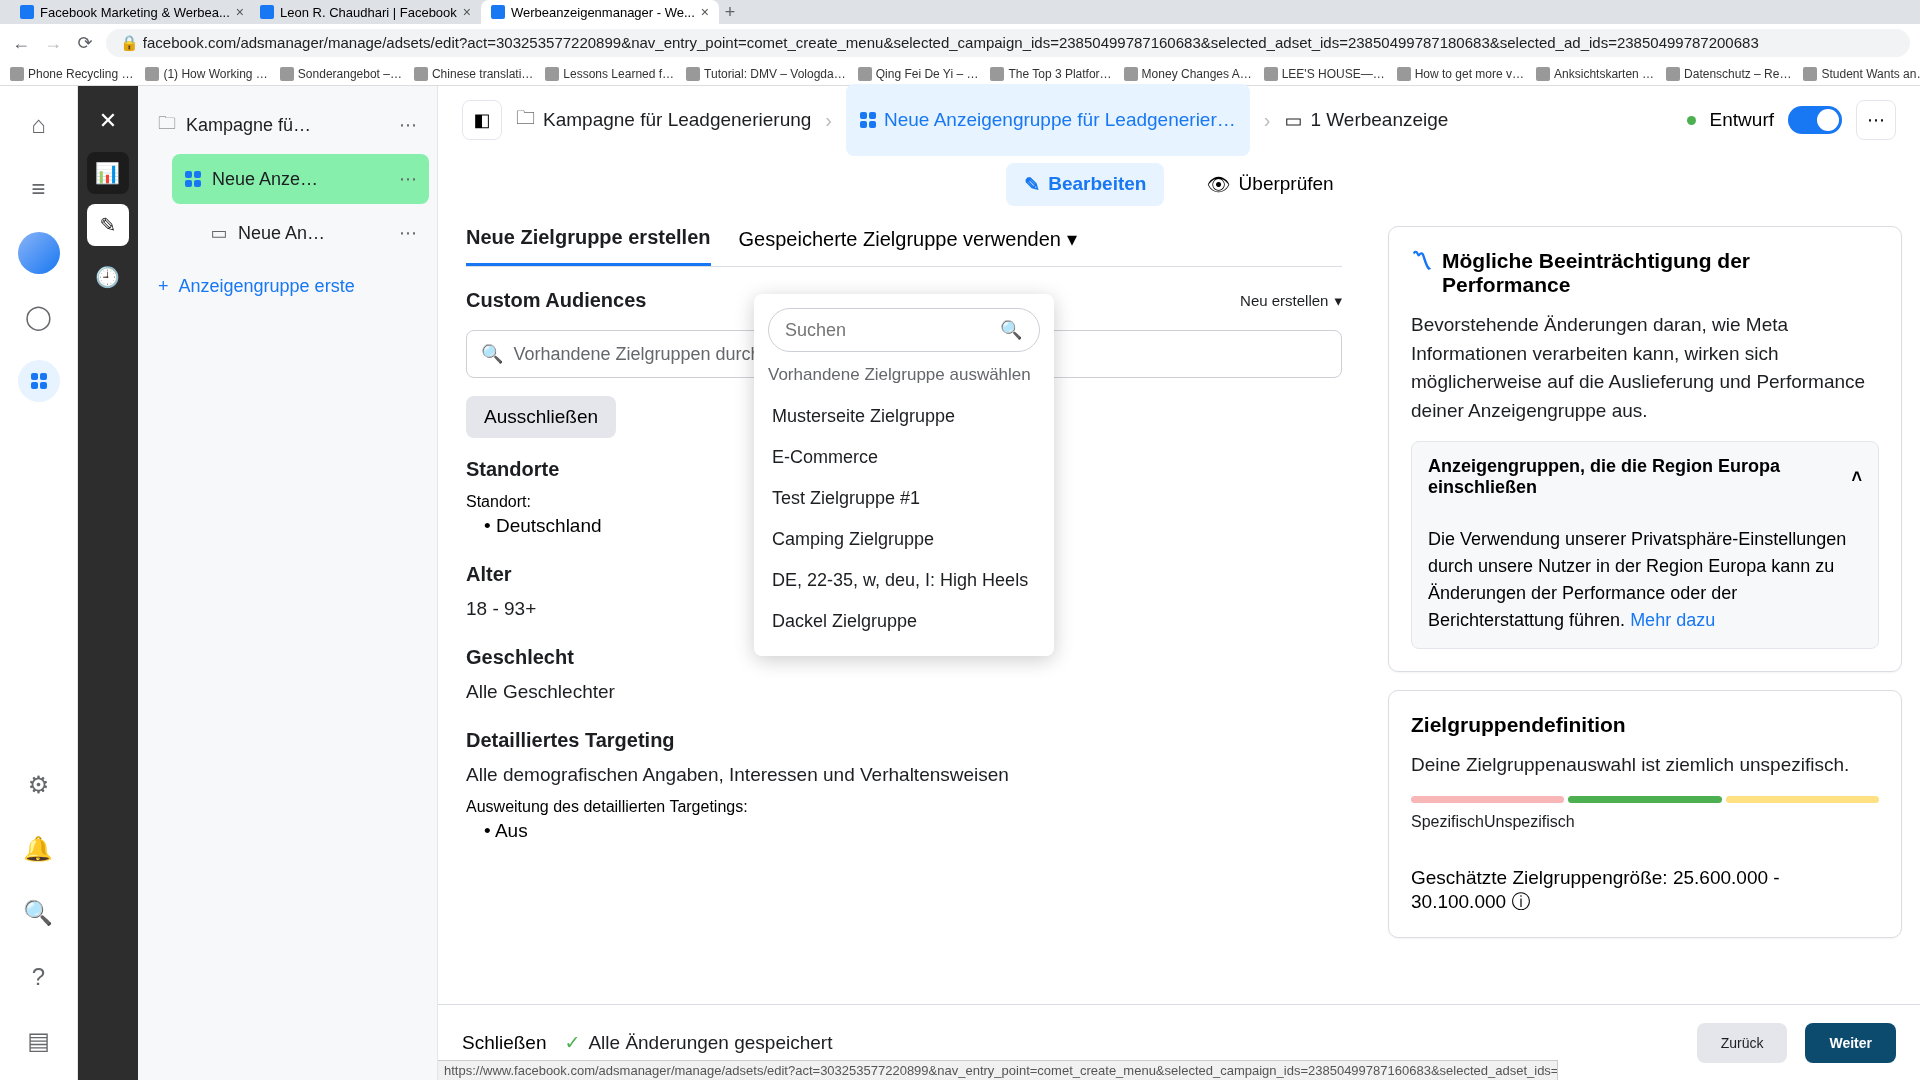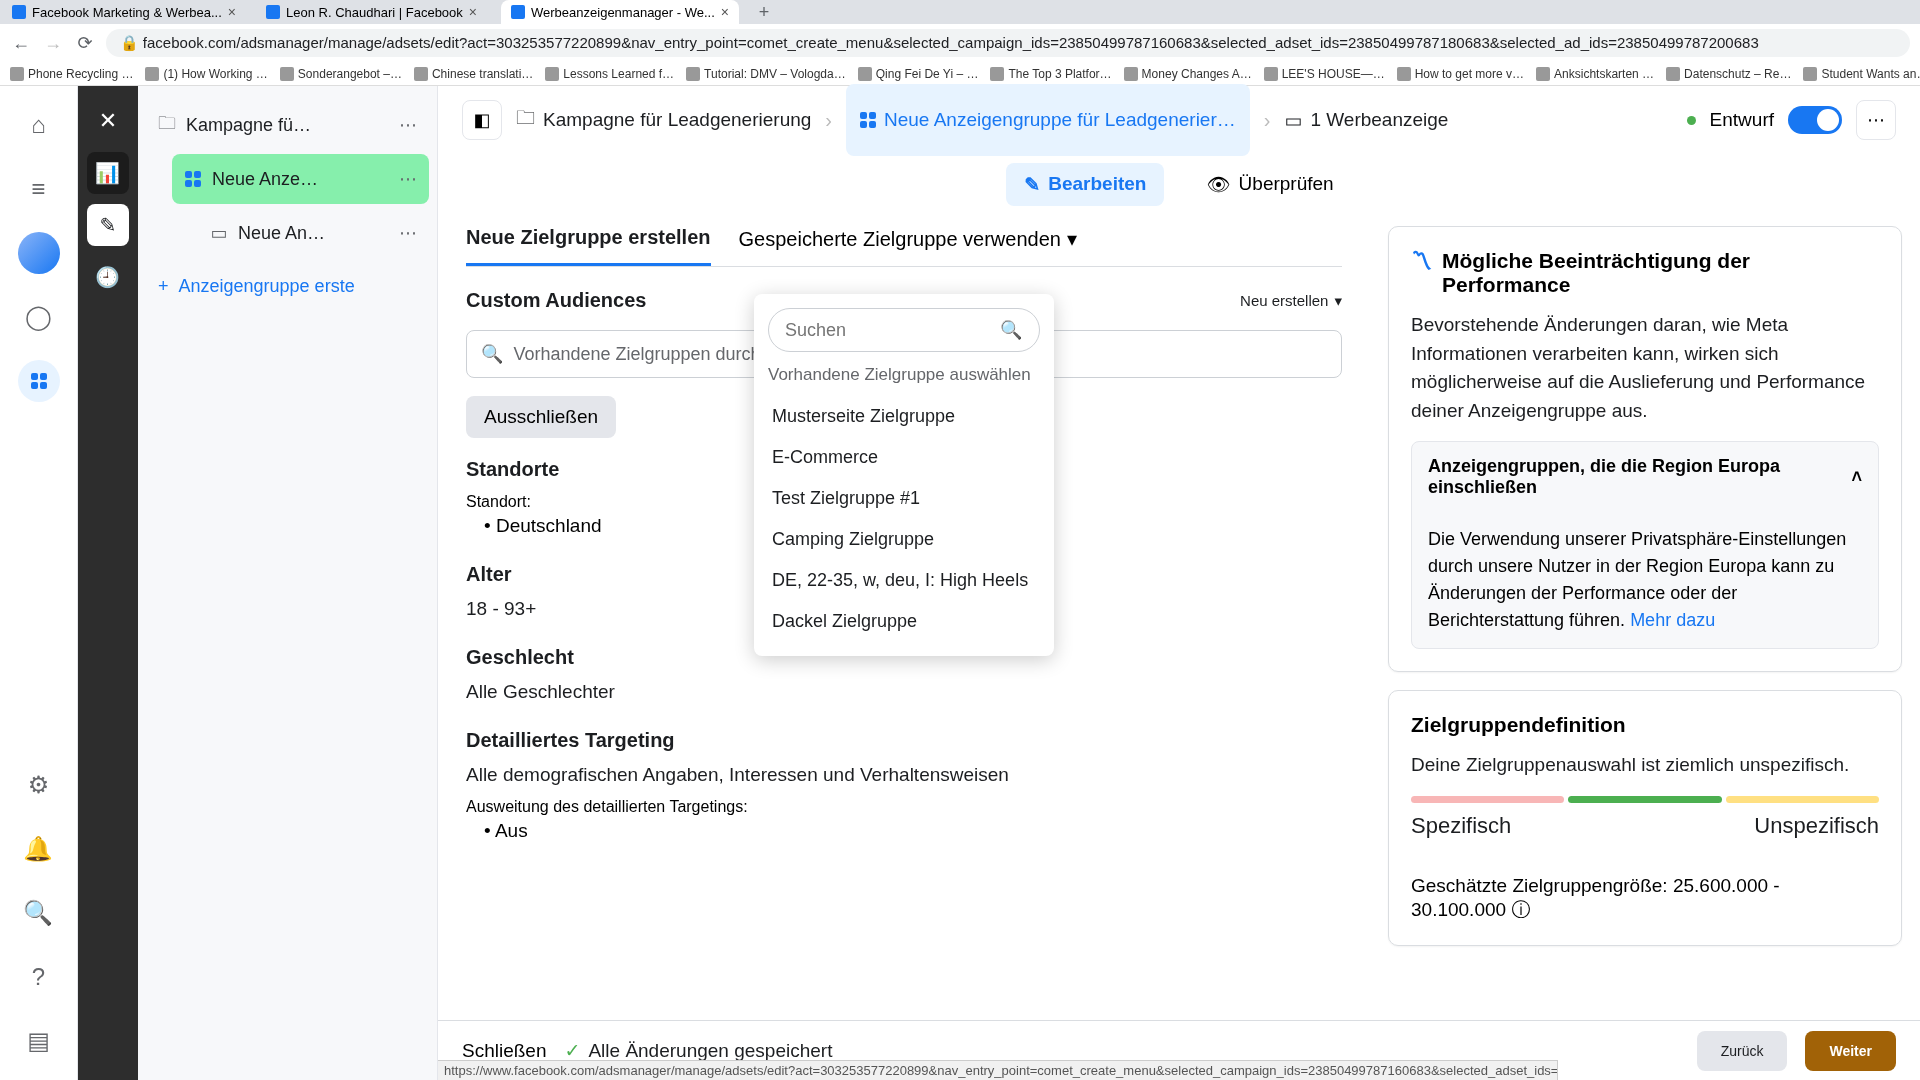--- a/index.html
+++ b/index.html
@@ -1,18 +1,18 @@
 <!DOCTYPE html>
 <html><head>
 <meta charset="utf-8">
 <style>
 *{box-sizing:border-box;margin:0;padding:0;font-family:Helvetica,Arial,sans-serif}
 body{width:1920px;height:1080px;overflow:hidden;background:#fff;font-size:18px}
 .browser-chrome{height:62px;background:#dee1e6;display:flex;flex-direction:column}
-.tab-strip{height:24px;display:flex;align-items:center;padding-left:2px;gap:14px}
+.tab-strip{height:24px;display:flex;align-items:center;padding-left:10px;gap:0}
 .tab{display:flex;align-items:center;gap:6px;padding:4px 10px;font-size:13px;background:#dee1e6;border-radius:8px 8px 0 0;max-width:240px;white-space:nowrap;overflow:hidden}
 .tab.active{background:#fff}
 .tab-favicon{width:14px;height:14px;border-radius:2px;flex-shrink:0}
 .tab-close{font-size:14px;color:#555;cursor:pointer}
 .addr-row{height:38px;background:#fff;display:flex;align-items:center;padding:0 10px;gap:10px}
 .nav-icon{width:22px;height:22px;display:flex;align-items:center;justify-content:center;color:#5f6368;font-size:18px;cursor:pointer}
 .url-bar{flex:1;background:#f1f3f4;border-radius:16px;padding:5px 14px;font-size:15px;color:#202124;white-space:nowrap;overflow:hidden}
 .bookmark-bar{height:24px;background:#fff;border-bottom:1px solid #ddd;display:flex;align-items:center;padding:0 10px;gap:12px;overflow:hidden}
 .bm{font-size:12px;color:#333;white-space:nowrap;display:flex;align-items:center;gap:4px}
 .bm-ico{width:14px;height:14px;border-radius:2px;background:#999}
@@ -75,29 +75,29 @@
 .card-p{font-size:19px;line-height:1.5;color:#1c1e21;margin-bottom:16px}
 .acc{background:#f7f8fa;border-radius:8px;border:1px solid #e4e6eb}
 .acc-h{padding:14px 16px;font-weight:600;font-size:18px;display:flex;justify-content:space-between;align-items:center;cursor:pointer}
 .acc-body{padding:14px 16px;font-size:18px;line-height:1.5}
 .link{color:#1877f2;cursor:pointer}
 .gauge{display:flex;gap:4px;margin:10px 0}
 .gauge span{height:7px;border-radius:4px}
 .gauge .r{flex:1.3;background:#f8b6b6}
 .gauge .g{flex:1.3;background:#4caf50}
 .gauge .y{flex:1.3;background:#ffe082}
-.gauge-labels{display:flex;justify-content:space-between;font-size:22px;color:#1c1e21}
+.gauge-labels{display:flex;font-size:16px;color:#1c1e21}
 .est{font-size:19px;margin-top:36px}
-.footer{height:60px;border-top:1px solid #dadde1;display:flex;align-items:center;padding:0 24px;gap:18px;background:#fff}
+.footer{height:76px;border-top:1px solid #dadde1;display:flex;align-items:center;padding:0 24px;gap:18px;background:#fff}
 .f-close{font-size:19px;cursor:pointer}
 .f-saved{display:flex;align-items:center;gap:8px;color:#4caf50;font-size:19px}
 .f-saved span:last-child{color:#1c1e21}
 .btn{padding:12px 24px;border-radius:8px;font-size:14px;cursor:pointer;border:0}
 .btn-sec{background:#e4e6eb;color:#1c1e21}
-.btn-pri{background:#a16207;color:#fff;font-weight:600}
+.btn-pri{background:#0c4a6e;color:#fff;font-weight:600}
 .status-url{position:absolute;bottom:0;left:0;background:#f1f1f1;border-top:1px solid #ccc;border-right:1px solid #ccc;font-size:13px;padding:2px 6px;color:#555;max-width:1120px;white-space:nowrap;overflow:hidden}
 </style>
 </head>
 <body>
 
 <div class="browser-chrome">
   <div class="tab-strip">
     <div class="tab">
         <span class="tab-favicon" style="background:#1877f2"></span>
         <span>Facebook Marketing &amp; Werbea...</span>

